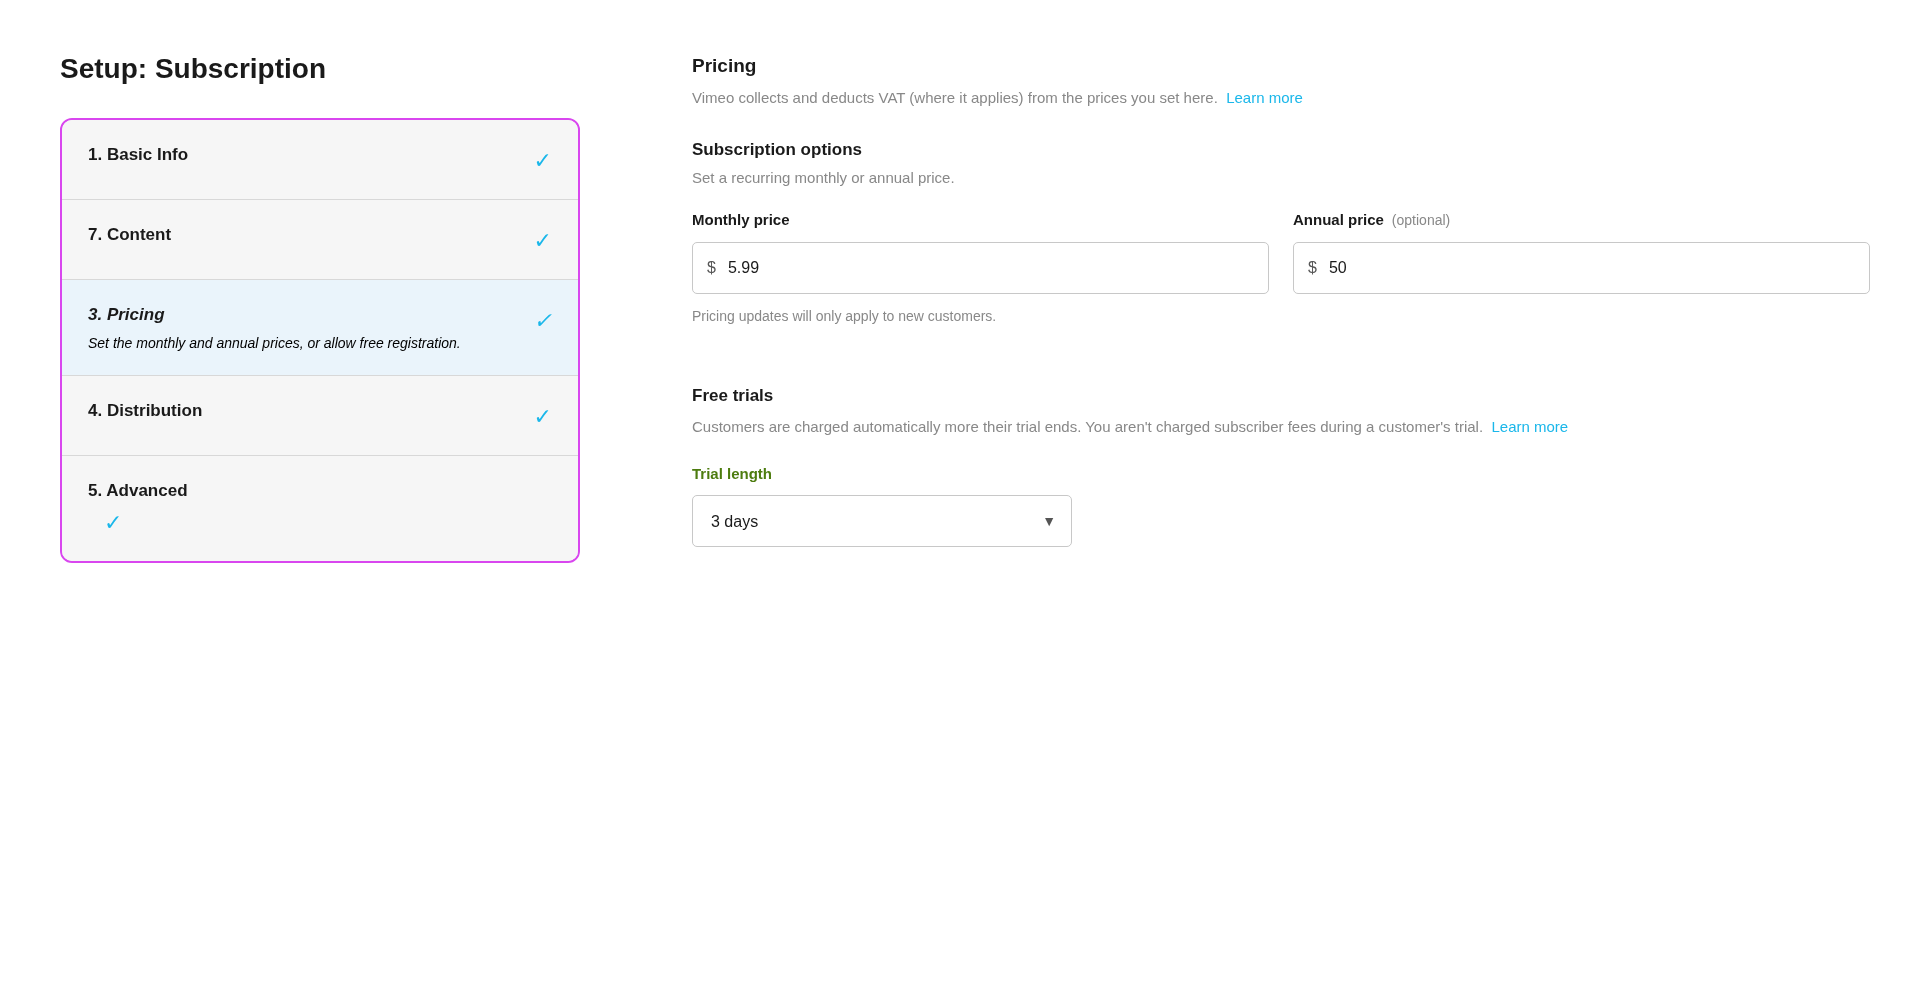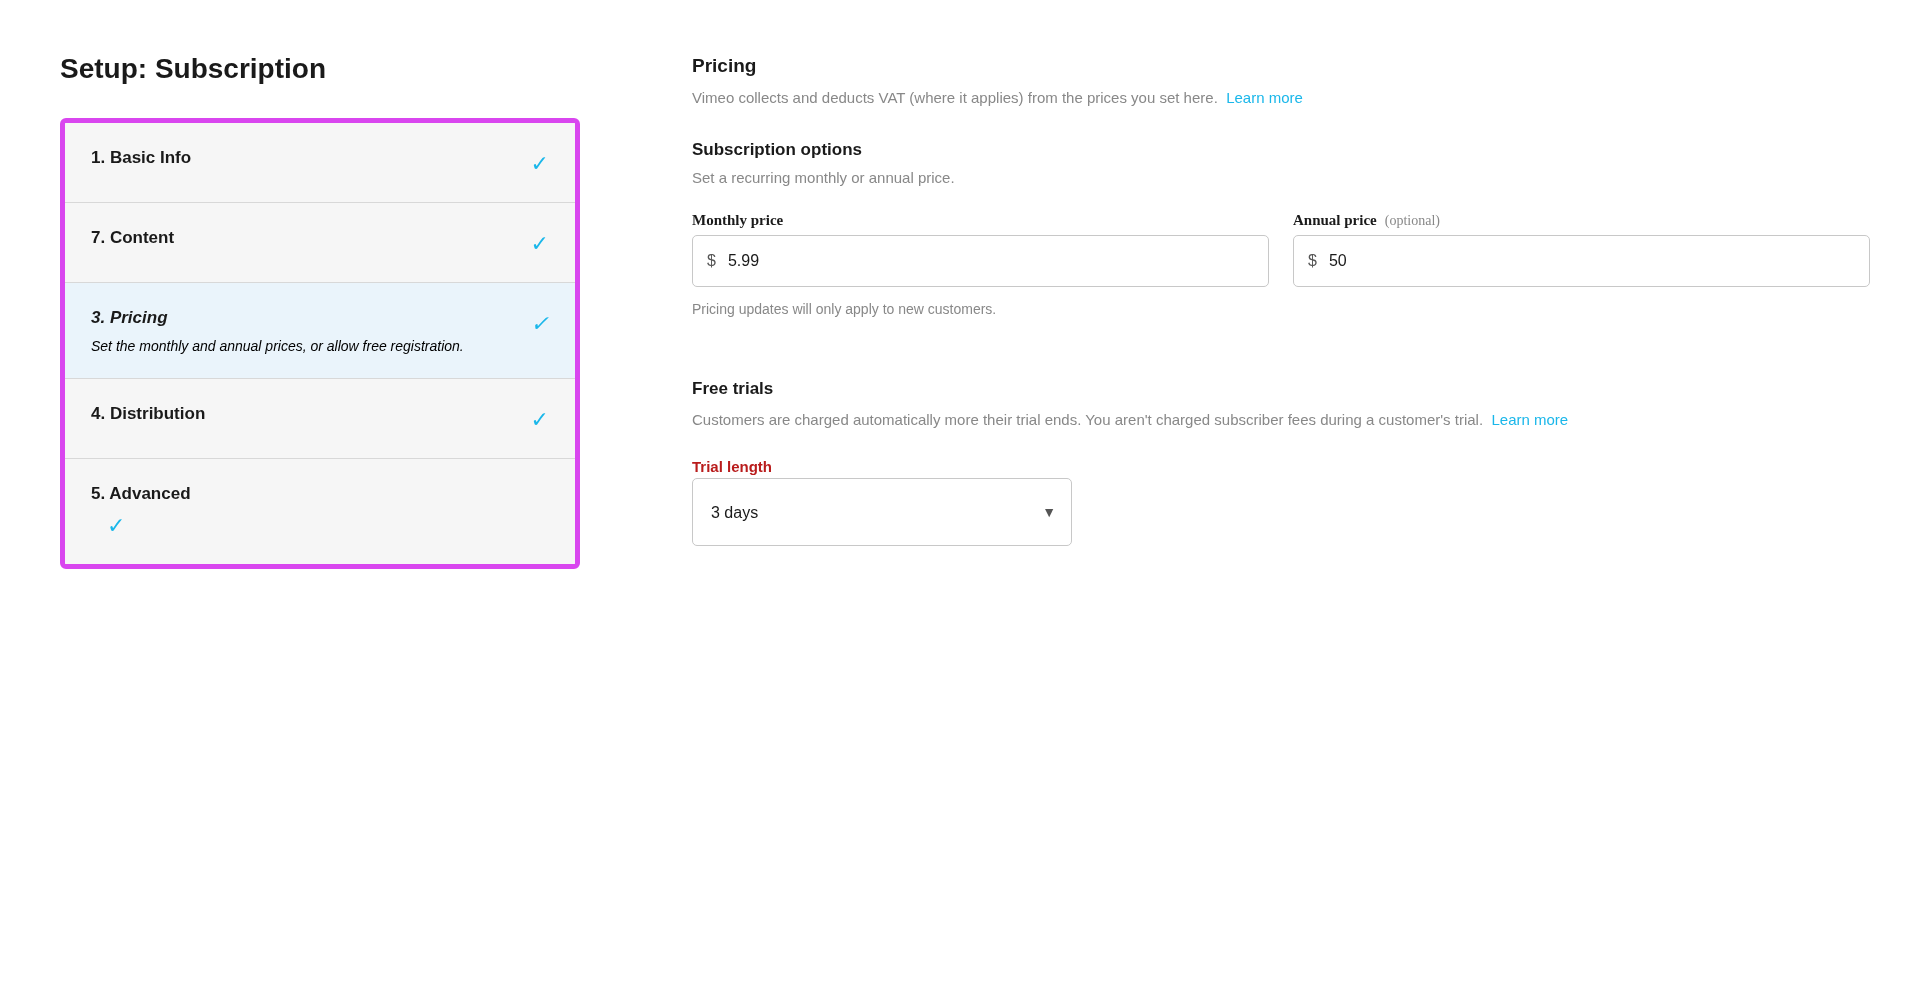--- a/index.html
+++ b/index.html
@@ -31,22 +31,22 @@
     }
 
     .page-title {
       font-size: 28px;
       font-weight: 700;
       color: #1a1a1a;
       margin-bottom: 28px;
     }
 
     .steps-container {
-      border: 5px solid #d946ef;
-      border-radius: 6px;
+      border: 2px solid #d946ef;
+      border-radius: 12px;
       overflow: hidden;
       background: #f6f6f6;
     }
 
     .step-item {
       display: flex;
       align-items: flex-start;
       justify-content: space-between;
       padding: 22px 26px;
       border-bottom: 1px solid #d8d8d8;
@@ -134,25 +134,24 @@
     }
 
     .price-field-group {
       flex: 1;
     }
 
     .price-label {
       font-size: 15px;
       font-weight: 700;
       color: #1a1a1a;
-      margin-bottom: 3px;
+      margin-bottom: 10px;
       display: flex;
       align-items: baseline;
       gap: 8px;
-      font-family: Liberation Serif, serif;
     }
 
     .price-label-optional {
       font-size: 14px;
       font-weight: 400;
       color: #888888;
     }
 
     .price-input-wrapper {
       display: flex;
@@ -199,32 +198,33 @@
     .free-trials-desc {
       font-size: 15px;
       color: #888888;
       margin-bottom: 24px;
       line-height: 1.5;
     }
 
     .trial-length-label {
       font-size: 15px;
       font-weight: 700;
-      color: #b91c1c;
+      color: #4d7c0f;
+      margin-bottom: 10px;
     }
 
     .trial-select-wrapper {
       position: relative;
       width: 380px;
     }
 
     .trial-select {
       appearance: none;
       width: 100%;
-      height: 68px;
+      height: 52px;
       border: 1.5px solid #c8c8c8;
       border-radius: 5px;
       background: #ffffff;
       font-size: 16px;
       color: #1a1a1a;
       padding: 0 46px 0 18px;
       cursor: pointer;
       outline: none;
     }
 

